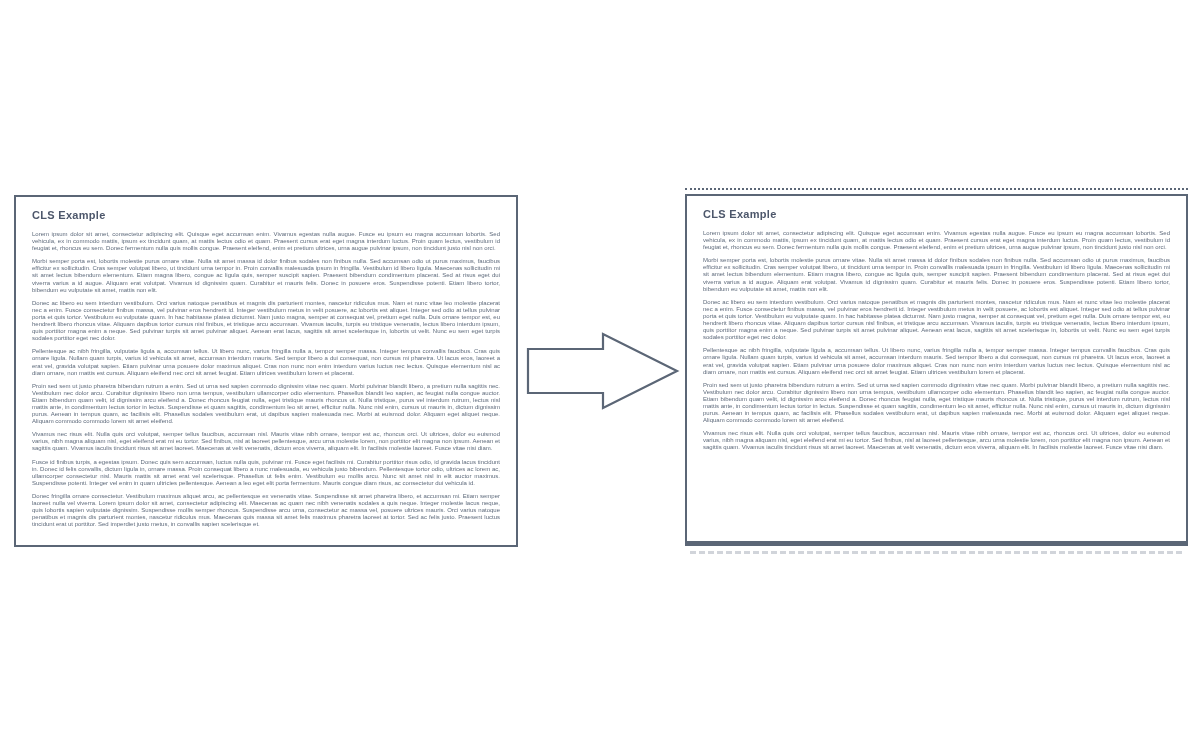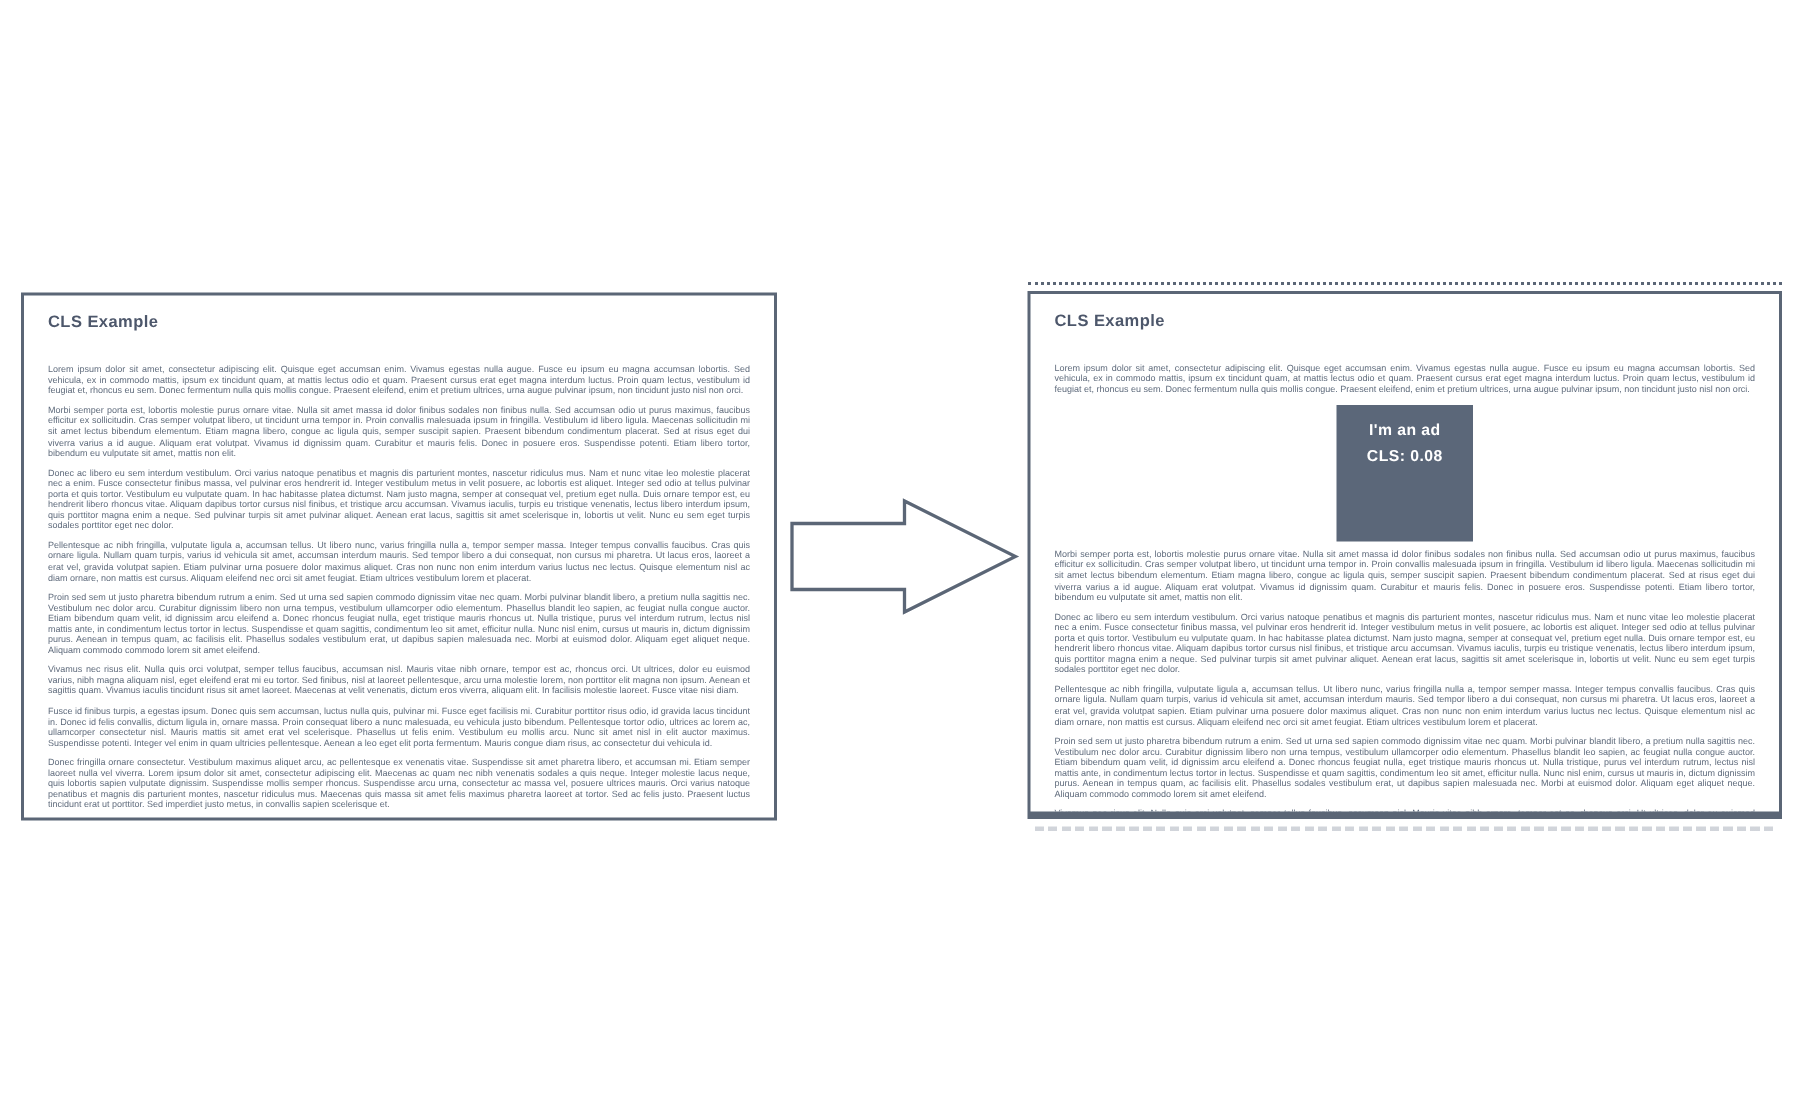--- a/index.html
+++ b/index.html
@@ -34,21 +34,21 @@
     width: 503px;
     height: 352px;
     border-bottom-width: 5px;
     overflow: hidden;
   }
   .panel-title {
     font-size: 11px;
     font-weight: 700;
     color: #4d576b;
     letter-spacing: 0.3px;
-    margin: 5px 0 23px 0;
+    margin: 5px 0 10px 0;
   }
   .body-par {
     font-size: 6px;
     line-height: 7.1px;
     color: #5f6b7c;
     text-align: justify;
     margin: 0 0 6px 0;
   }
   .ad-box {
     width: 91px;
@@ -114,24 +114,20 @@
     <svg width="154" height="80" viewBox="0 0 154 80">
       <polygon points="2,18 77,18 77,3 151,40 77,77 77,62 2,62" fill="#ffffff" stroke="#5b6676" stroke-width="2.2" stroke-linejoin="miter"></polygon>
     </svg>
   </div>
 
   <div class="preshift-line"></div>
 
   <div class="panel panel-after">
     <div class="panel-title">CLS Example</div>
     <p class="body-par">Lorem ipsum dolor sit amet, consectetur adipiscing elit. Quisque eget accumsan enim. Vivamus egestas nulla augue. Fusce eu ipsum eu magna accumsan lobortis. Sed vehicula, ex in commodo mattis, ipsum ex tincidunt quam, at mattis lectus odio et quam. Praesent cursus erat eget magna interdum luctus. Proin quam lectus, vestibulum id feugiat et, rhoncus eu sem. Donec fermentum nulla quis mollis congue. Praesent eleifend, enim et pretium ultrices, urna augue pulvinar ipsum, non tincidunt justo nisl non orci.</p>
-    <div class="ad-box">
-      <span class="ad-line">I'm an ad</span>
-      <span class="ad-line">CLS: 0.08</span>
-    </div>
     <p class="body-par">Morbi semper porta est, lobortis molestie purus ornare vitae. Nulla sit amet massa id dolor finibus sodales non finibus nulla. Sed accumsan odio ut purus maximus, faucibus efficitur ex sollicitudin. Cras semper volutpat libero, ut tincidunt urna tempor in. Proin convallis malesuada ipsum in fringilla. Vestibulum id libero ligula. Maecenas sollicitudin mi sit amet lectus bibendum elementum. Etiam magna libero, congue ac ligula quis, semper suscipit sapien. Praesent bibendum condimentum placerat. Sed at risus eget dui viverra varius a id augue. Aliquam erat volutpat. Vivamus id dignissim quam. Curabitur et mauris felis. Donec in posuere eros. Suspendisse potenti. Etiam libero tortor, bibendum eu vulputate sit amet, mattis non elit.</p>
     <p class="body-par">Donec ac libero eu sem interdum vestibulum. Orci varius natoque penatibus et magnis dis parturient montes, nascetur ridiculus mus. Nam et nunc vitae leo molestie placerat nec a enim. Fusce consectetur finibus massa, vel pulvinar eros hendrerit id. Integer vestibulum metus in velit posuere, ac lobortis est aliquet. Integer sed odio at tellus pulvinar porta et quis tortor. Vestibulum eu vulputate quam. In hac habitasse platea dictumst. Nam justo magna, semper at consequat vel, pretium eget nulla. Duis ornare tempor est, eu hendrerit libero rhoncus vitae. Aliquam dapibus tortor cursus nisl finibus, et tristique arcu accumsan. Vivamus iaculis, turpis eu tristique venenatis, lectus libero interdum ipsum, quis porttitor magna enim a neque. Sed pulvinar turpis sit amet pulvinar aliquet. Aenean erat lacus, sagittis sit amet scelerisque in, lobortis ut velit. Nunc eu sem eget turpis sodales porttitor eget nec dolor.</p>
     <p class="body-par">Pellentesque ac nibh fringilla, vulputate ligula a, accumsan tellus. Ut libero nunc, varius fringilla nulla a, tempor semper massa. Integer tempus convallis faucibus. Cras quis ornare ligula. Nullam quam turpis, varius id vehicula sit amet, accumsan interdum mauris. Sed tempor libero a dui consequat, non cursus mi pharetra. Ut lacus eros, laoreet a erat vel, gravida volutpat sapien. Etiam pulvinar urna posuere dolor maximus aliquet. Cras non nunc non enim interdum varius luctus nec lectus. Quisque elementum nisl ac diam ornare, non mattis est cursus. Aliquam eleifend nec orci sit amet feugiat. Etiam ultrices vestibulum lorem et placerat.</p>
     <p class="body-par">Proin sed sem ut justo pharetra bibendum rutrum a enim. Sed ut urna sed sapien commodo dignissim vitae nec quam. Morbi pulvinar blandit libero, a pretium nulla sagittis nec. Vestibulum nec dolor arcu. Curabitur dignissim libero non urna tempus, vestibulum ullamcorper odio elementum. Phasellus blandit leo sapien, ac feugiat nulla congue auctor. Etiam bibendum quam velit, id dignissim arcu eleifend a. Donec rhoncus feugiat nulla, eget tristique mauris rhoncus ut. Nulla tristique, purus vel interdum rutrum, lectus nisl mattis ante, in condimentum lectus tortor in lectus. Suspendisse et quam sagittis, condimentum leo sit amet, efficitur nulla. Nunc nisl enim, cursus ut mauris in, dictum dignissim purus. Aenean in tempus quam, ac facilisis elit. Phasellus sodales vestibulum erat, ut dapibus sapien malesuada nec. Morbi at euismod dolor. Aliquam eget aliquet neque. Aliquam commodo commodo lorem sit amet eleifend.</p>
     <p class="body-par">Vivamus nec risus elit. Nulla quis orci volutpat, semper tellus faucibus, accumsan nisl. Mauris vitae nibh ornare, tempor est ac, rhoncus orci. Ut ultrices, dolor eu euismod varius, nibh magna aliquam nisl, eget eleifend erat mi eu tortor. Sed finibus, nisl at laoreet pellentesque, arcu urna molestie lorem, non porttitor elit magna non ipsum. Aenean et sagittis quam. Vivamus iaculis tincidunt risus sit amet laoreet. Maecenas at velit venenatis, dictum eros viverra, aliquam elit. In facilisis molestie laoreet. Fusce vitae nisi diam.</p>
   </div>
 
   <div class="cutoff-text"></div>
 
 </div>

